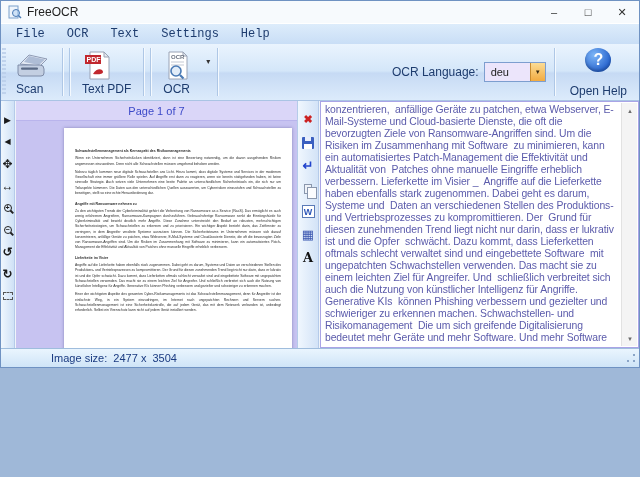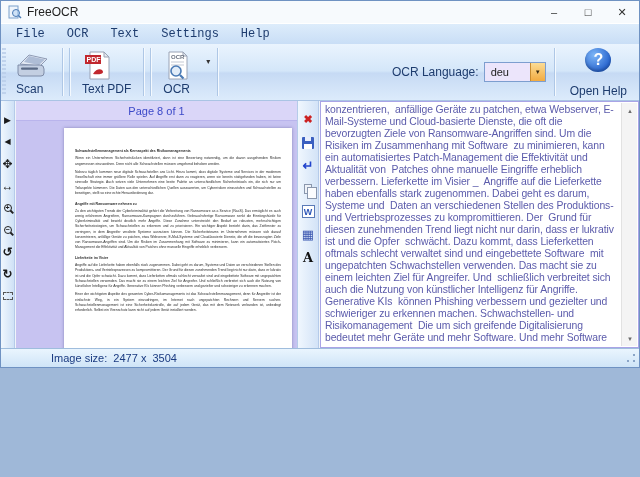--- a/index.html
+++ b/index.html
@@ -200,21 +200,21 @@
         </div>
       <div class="rail-btn">
           <span style="font-size:12px;font-weight:bold;">↻</span>
         </div>
       <div class="rail-btn">
           <span class="sel-rect"></span>
         </div>
     </div>
 
     <div class="preview-panel">
-      <div class="preview-header">Page 8 of 1</div>
+      <div class="preview-header">Page 1 of 7</div>
       <div class="doc-page">
         <div class="doc-inner">
           <div class="doc-h">Schwachstellenmanagement als Kernaspekt des Risikomanagements</div>
           <div class="doc-p">Wenn ein Unternehmen Sicherheitslücken identifiziert, dann ist eine Bewertung notwendig, um die davon ausgehenden Risiken angemessen einzuordnen. Denn nicht alle Schwachstellen müssen umgehend behoben werden.</div>
           <div class="doc-p">Nahezu täglich kommen neue digitale Schwachstellen ans Licht. Hinzu kommt, dass digitale Systeme und Services in der modernen Gesellschaft eine immer größere Rolle spielen. Auf Angriffe erst dann zu reagieren, wenn sie bereits stattgefunden haben, ist keine sinnvolle Strategie. Auch setzen viele Unternehmen eine breite Palette an unterschiedlichen Sicherheitstools ein, die sich nur um Teilaspekte kümmern. Die Daten aus den unterschiedlichen Quellen auszuwerten, um Cyberrisiken einzustufen und Schwachstellen zu beseitigen, stellt so eine echte Herausforderung dar.</div>
           <div class="doc-h">Angriffe mit Ransomware nehmen zu</div>
           <div class="doc-p">Zu den wichtigsten Trends der Cyberkriminalität gehört die Verbreitung von Ransomware as a Service (RaaS). Das ermöglicht es auch wenig erfahrenen Angreifern, Ransomware-Kampagnen durchzuführen. Gebrauchsfertige Ransomware senkt die Einstiegshürde für Cyberkriminalität und bewirkt deutlich mehr Angriffe. Diese Zunahme unterstreicht den Bedarf an robusten, mehrschichtigen Sicherheitsstrategien, um Schwachstellen zu erkennen und zu priorisieren. Ein wichtiger Aspekt besteht darin, das Zeitfenster zu verringern, in dem Angreifer veraltete Systeme ausnutzen können. Die Sicherheitsteams im Unternehmen müssen sich darauf konzentrieren, anfällige Geräte zu patchen, etwa Webserver, E-Mail-Systeme und Cloud-basierte Dienste, die oft die bevorzugten Ziele von Ransomware-Angriffen sind. Um die Risiken im Zusammenhang mit Software zu minimieren, kann ein automatisiertes Patch-Management die Effektivität und Aktualität von Patches ohne manuelle Eingriffe erheblich verbessern.</div>
           <div class="doc-h">Lieferkette im Visier</div>
           <div class="doc-p">Angriffe auf die Lieferkette haben ebenfalls stark zugenommen. Dabei geht es darum, Systeme und Daten an verschiedenen Stellen des Produktions- und Vertriebsprozesses zu kompromittieren. Der Grund für diesen zunehmenden Trend liegt nicht nur darin, dass er lukrativ ist und die Opfer schwächt. Dazu kommt, dass Lieferketten oftmals schlecht verwaltet sind und eingebettete Software mit ungepatchten Schwachstellen verwenden. Das macht sie zu einem leichten Ziel für Angreifer. Und schließlich verbreitet sich auch die Nutzung von künstlicher Intelligenz für Angriffe. Generative KIs können Phishing verbessern und gezielter und schwieriger zu erkennen machen.</div>
           <div class="doc-p">Einer der wichtigsten Aspekte des gesamten Cyber-Risikomanagements ist das Schwachstellenmanagement, denn für Angreifer ist der einfachste Weg, in ein System einzudringen, im Internet nach ungepatchten Rechnern und Servern suchen. Schwachstellenmanagement ist eine Sicherheitskontrolle, die auf jedem Gerät, das mit dem Netzwerk verbunden ist, unbedingt erforderlich. Selbst ein Virenschutz kann nicht auf jedem Gerät installiert werden.</div>

